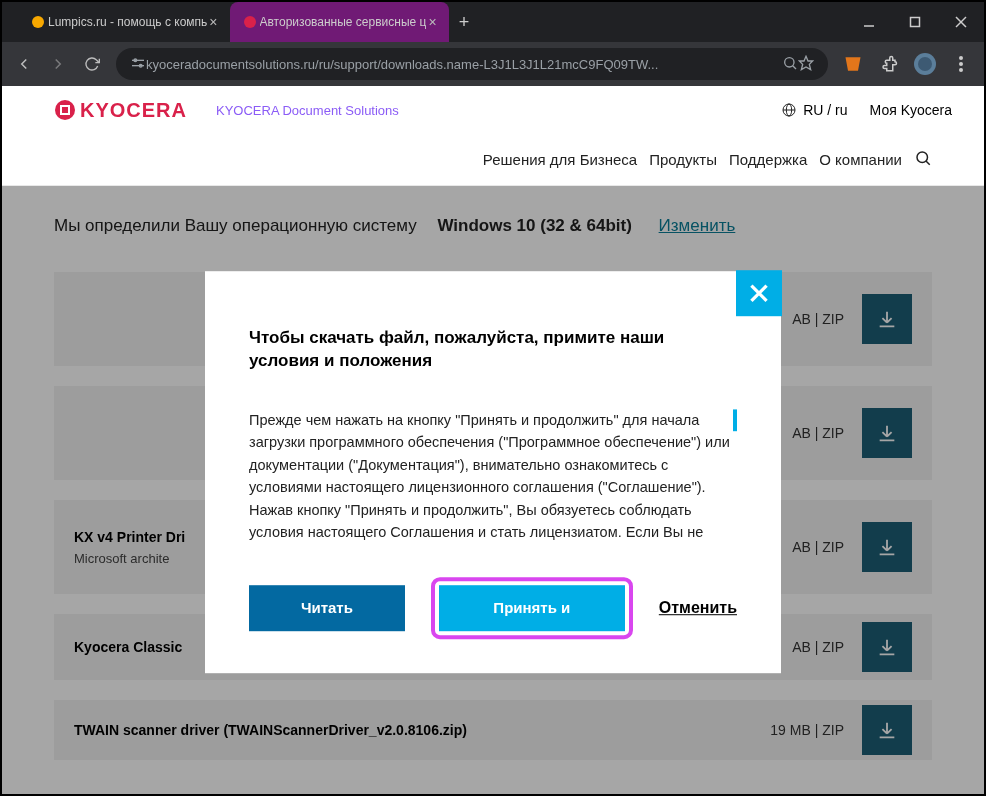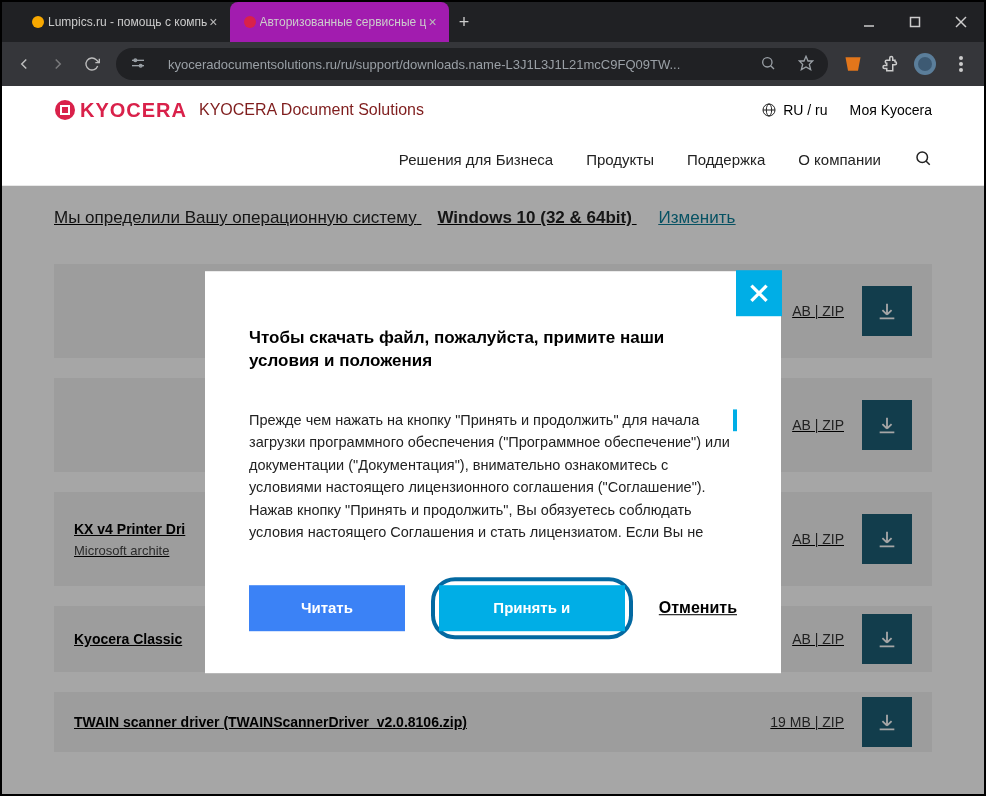--- a/index.html
+++ b/index.html
@@ -1,47 +1,47 @@
 <!DOCTYPE html>
 <html><head>
 <meta charset="utf-8">
 <style>
 * { margin: 0; padding: 0; box-sizing: border-box; font-family: Arial, Helvetica, sans-serif; }
 body { width: 986px; height: 796px; background: #3c3c3c; overflow: hidden; position: relative; border: 2px solid #000; }
 
 
 .titlebar { height: 40px; background: #202124; display: flex; align-items: stretch; padding-left: 16px; }
 .tab { display: flex; align-items: center; background: #202124; color: #ccc; font-size: 12px; padding: 0 12px; gap: 2px; max-width: 240px; position: relative; }
-.tab.active { background: #a21caf; border-radius: 8px 8px 0 0; }
+.tab.active { background: #701a75; border-radius: 8px 8px 0 0; }
 .tab-favicon { width: 16px; height: 16px; display: flex; align-items: center; justify-content: center; }
 .tab-title { white-space: nowrap; overflow: hidden; text-overflow: ellipsis; flex: 1; }
 .tab-close { color: #bbb; font-size: 14px; cursor: pointer; }
 .new-tab { color: #ccc; font-size: 18px; align-self: center; padding: 0 10px; cursor: pointer; }
 .win-controls { margin-left: auto; display: flex; }
 .win-btn { width: 46px; display: flex; align-items: center; justify-content: center; color: #ccc; }
 
 
 .urlbar { height: 44px; background: #35363a; display: flex; align-items: center; padding: 0 12px; gap: 14px; color: #ccc; }
 .nav-icon { width: 20px; height: 20px; display: flex; align-items: center; justify-content: center; opacity: .9; }
-.url-pill { flex: 1; background: #202124; border-radius: 18px; height: 32px; display: flex; align-items: center; padding: 0 14px; gap: 22px; color: #ccc; font-size: 13px; }
+.url-pill { flex: 1; background: #202124; border-radius: 18px; height: 32px; display: flex; align-items: center; padding: 0 14px; gap: 0; color: #ccc; font-size: 13px; }
 .url-text { flex: 1; white-space: nowrap; overflow: hidden; text-overflow: ellipsis; color: #9aa0a6; }
 .ext-icon { width: 22px; height: 22px; display:flex; align-items:center; justify-content:center; }
 
 
 .page { background: #fff; height: calc(100% - 84px); position: relative; overflow: hidden; }
-.site-header { height: 48px; display: flex; align-items: center; padding: 0 52px 0 52px; }
+.site-header { height: 48px; display: flex; align-items: center; padding: 0 32px 0 52px; }
 .logo { display:flex; align-items:center; gap:4px; color:#d9214a; font-weight:bold; font-size:20px; letter-spacing:1px; }
 .logo-ico { width:22px; height:22px; display:inline-flex; align-items:center; justify-content:center; }
-.subbrand { margin-left: 12px; font-size: 16px; color: #7f1d1d; }
+.subbrand { margin-left: 29px; font-size: 13px; color: #8b5cf6; }
 .hdr-right { margin-left:auto; display:flex; align-items:center; gap:22px; font-size:14px; }
 .globe { display:flex; align-items:center; gap:6px; }
 
-.nav-row { height: 52px; display:flex; align-items:center; justify-content:flex-end; padding:0 52px; gap:33px; font-size:15px; color:#222; border-bottom:1px solid #e8e8e8; }
-
-.content { position:relative; padding: 0 52px; text-decoration: underline; }
+.nav-row { height: 52px; display:flex; align-items:center; justify-content:flex-end; padding:0 52px; gap:12px; font-size:15px; color:#222; border-bottom:1px solid #e8e8e8; }
+
+.content { position:relative; padding: 8px 52px; }
 .os-line { padding: 22px 0 36px; font-size:17px; color:#222; }
 .os-line .det { font-weight:bold; margin-left:16px; }
 .os-change { color:#0b7e98; text-decoration:underline; margin-left:22px; }
 
 .dl-row { display:flex; align-items:center; background:#f2f2f2; height:66px; margin-bottom:20px; padding:0 20px; }
 .dl-title { font-weight:bold; font-size:14px; }
 .dl-sub { font-size:13px; color:#444; margin-top:6px; }
 .dl-meta { margin-left:auto; font-size:14px; color:#333; white-space:nowrap; }
 .dl-btn { width:50px; height:50px; background:#1c5e75; margin-left:18px; display:flex; align-items:center; justify-content:center; }
 .dl-btn svg { stroke:#fff; stroke-width:2; fill:none; }
@@ -51,23 +51,23 @@
 
 
 .modal-wrap { position:absolute; left:50%; top:50%; transform:translate(-50%,-42%); }
 .modal { width:576px; background:#fff; position:relative; padding:56px 44px 34px; }
 .modal-close { position:absolute; right:-1px; top:-1px; width:46px; height:46px; background:#00aee6; color:#fff; display:flex; align-items:center; justify-content:center; cursor:pointer; z-index:2; }
 .modal h2 { font-size:17px; font-weight:bold; line-height:1.35; }
 .modal-body { margin-top:36px; font-size:14.5px; line-height:1.55; color:#222; max-height:140px; overflow:hidden; position:relative; }
 .scroll-thumb { position:absolute; right:0; top:0; width:4px; height:22px; background:#00aee6; }
 .modal-actions { display:flex; align-items:center; gap:26px; margin-top:28px; }
 .m-btn { height:46px; display:flex; align-items:center; justify-content:center; color:#fff; font-size:15px; font-weight:bold; cursor:pointer; }
-.m-btn.read { width:158px; background:#3b82f6; }
+.m-btn.read { width:158px; background:#0369a1; }
 .m-btn.accept { width:186px; background:#00aee6; }
-.accept-frame { border:4px solid #0369a1; border-radius:24px; padding:4px; }
+.accept-frame { border:4px solid #d946ef; border-radius:9px; padding:4px; }
 .m-cancel { margin-left:auto; font-weight:bold; text-decoration:underline; cursor:pointer; }
 
 
 .dl-row.tall { height:94px; }
 .dl-row.bottom { height:60px; margin-bottom:0; }
 </style>
 </head>
 <body>
 
 <div class="titlebar">

